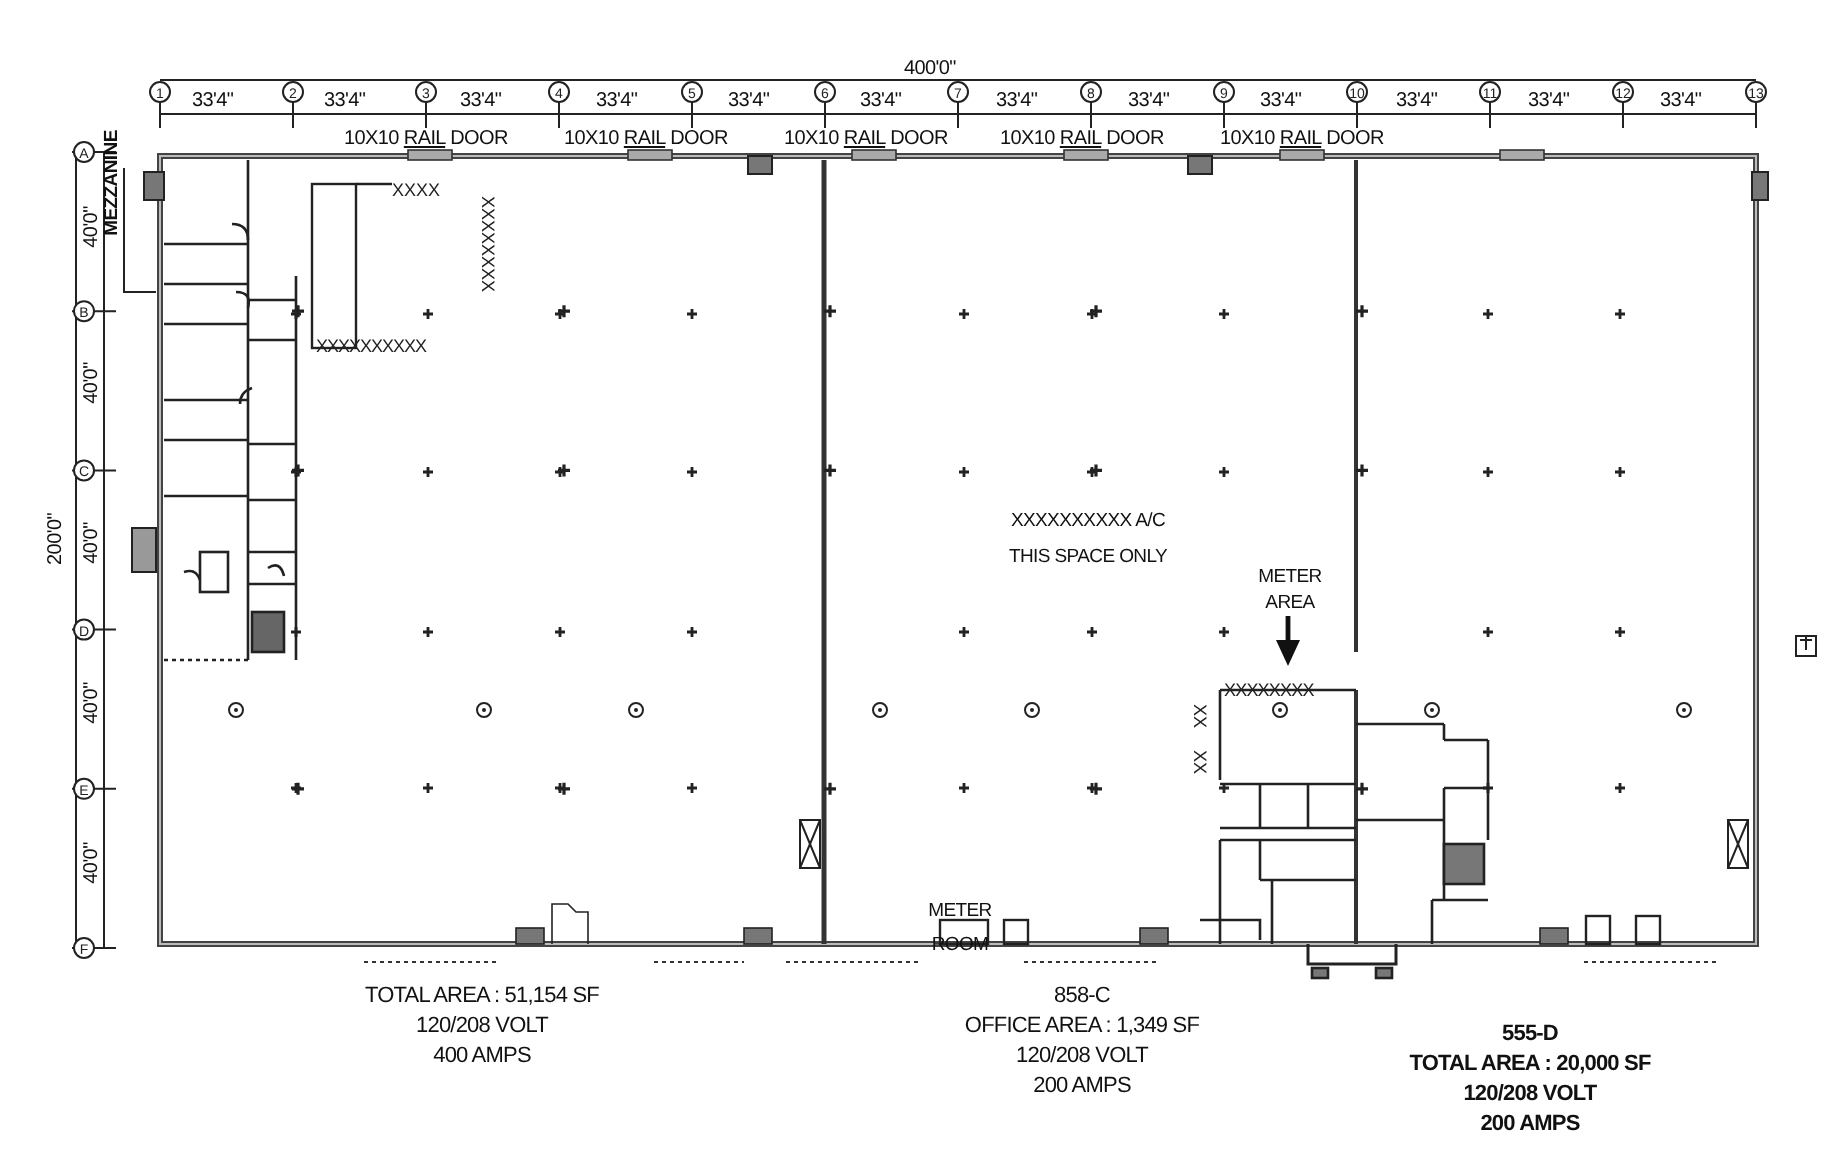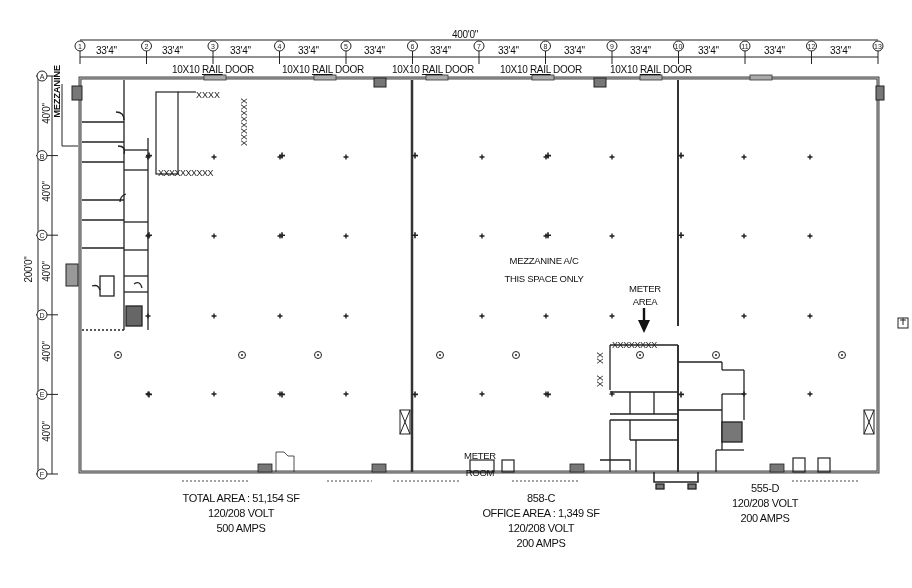--- a/index.html
+++ b/index.html
@@ -361,40 +361,41 @@
   <div class="vert" style="left:16px; top:426px; width:60px; text-align:center;">40'0"</div>
 </div>
 
 <div class="lbl rail" style="left:172px; top:64px;"><span>10X10</span> <u>RAIL</u> <span>DOOR</span></div>
 <div class="lbl rail" style="left:282px; top:64px;"><span>10X10</span> <u>RAIL</u> <span>DOOR</span></div>
 <div class="lbl rail" style="left:392px; top:64px;"><span>10X10</span> <u>RAIL</u> <span>DOOR</span></div>
 <div class="lbl rail" style="left:500px; top:64px;"><span>10X10</span> <u>RAIL</u> <span>DOOR</span></div>
 <div class="lbl rail" style="left:610px; top:64px;"><span>10X10</span> <u>RAIL</u> <span>DOOR</span></div>
 
 <div class="lbl note" style="left:498px; top:254px; width:92px;">
-  <div>MEZZANINE A/C</div>
+  <div>XXXXXXXXXX A/C</div>
   <div style="margin-top:5px;">THIS SPACE ONLY</div>
 </div>
 <div class="lbl note" style="left:622px; top:282px; width:46px;">
   <div>METER</div>
   <div>AREA</div>
 </div>
 <div class="lbl note" style="left:460px; top:449px; width:40px;">
   <div>METER</div>
   <div style="margin-top:4px;">ROOM</div>
 </div>
 
 <div class="unit-block" style="left:166px; top:491px; width:150px;">
   <div>TOTAL AREA : 51,154 SF</div>
   <div>120/208 VOLT</div>
-  <div>500 AMPS</div>
+  <div>400 AMPS</div>
 </div>
 <div class="unit-block" style="left:466px; top:491px; width:150px;">
   <div>858-C</div>
   <div>OFFICE AREA : 1,349 SF</div>
   <div>120/208 VOLT</div>
   <div>200 AMPS</div>
 </div>
-<div class="unit-block" style="left:690px; top:481px; width:150px;">
+<div class="unit-block" style="left:690px; top:510px; width:150px;font-weight:bold;">
   <div>555-D</div>
+  <div>TOTAL AREA : 20,000 SF</div>
   <div>120/208 VOLT</div>
   <div>200 AMPS</div>
 </div>
 
 </body></html>

